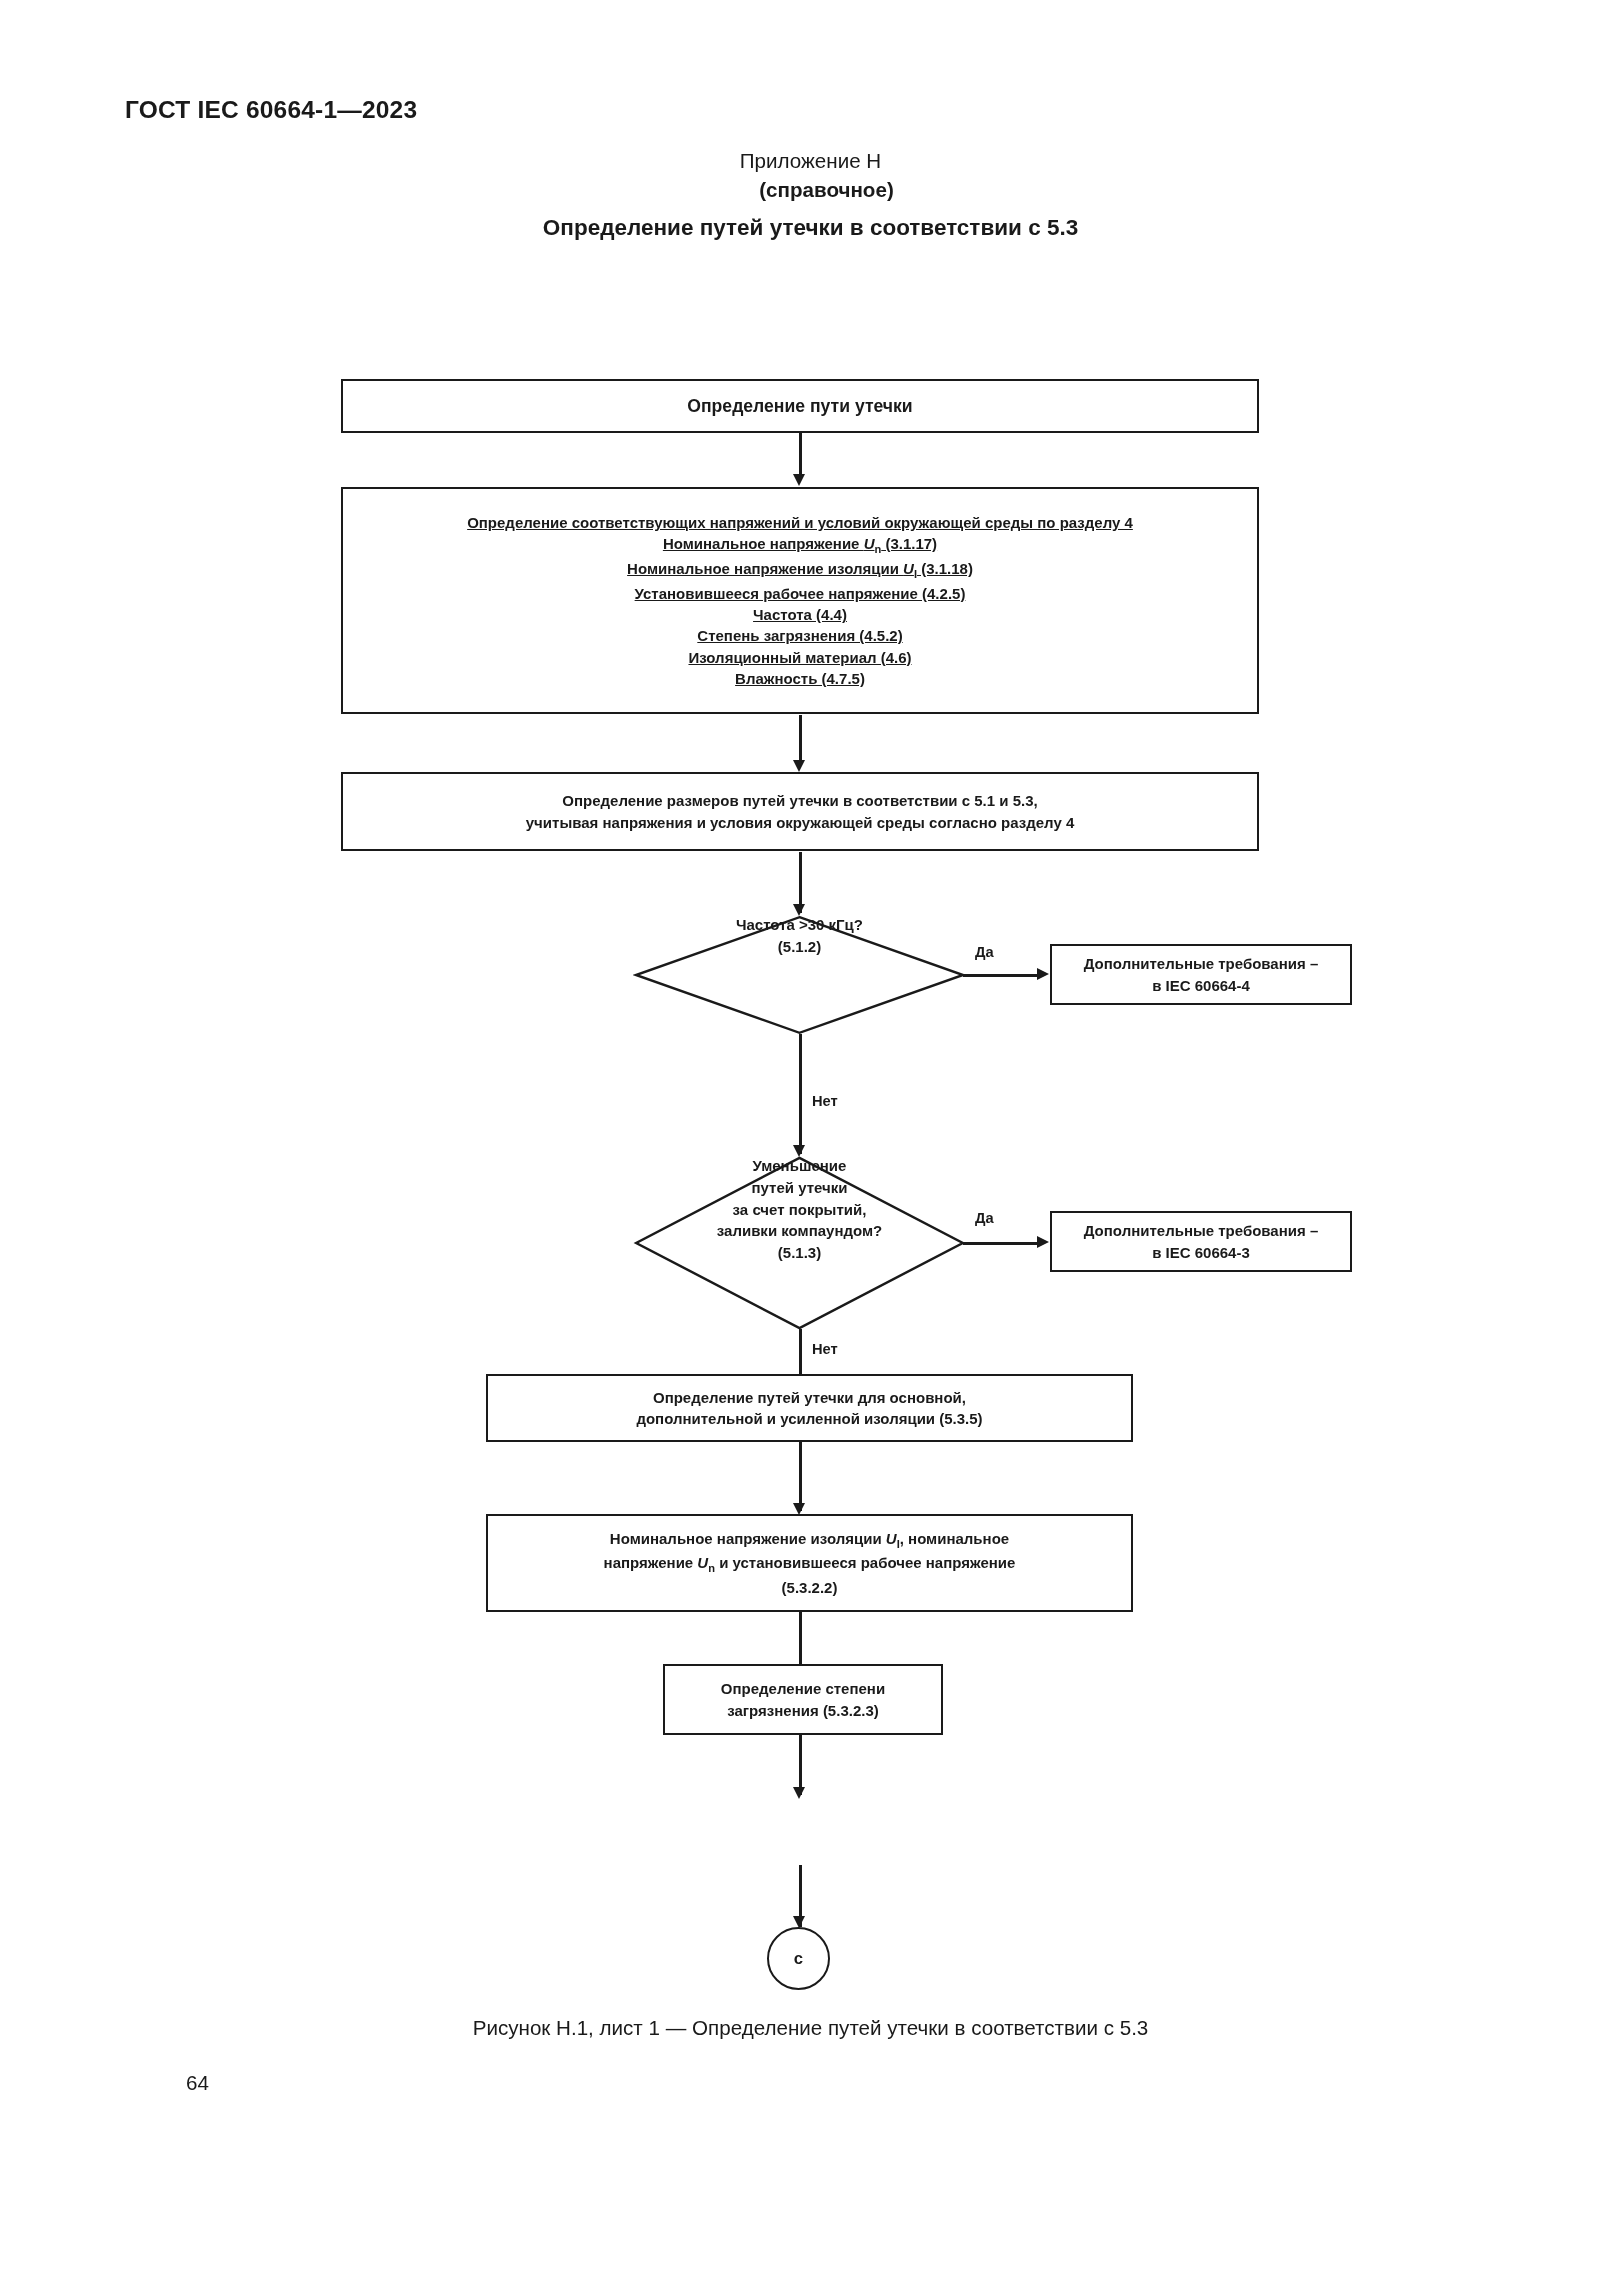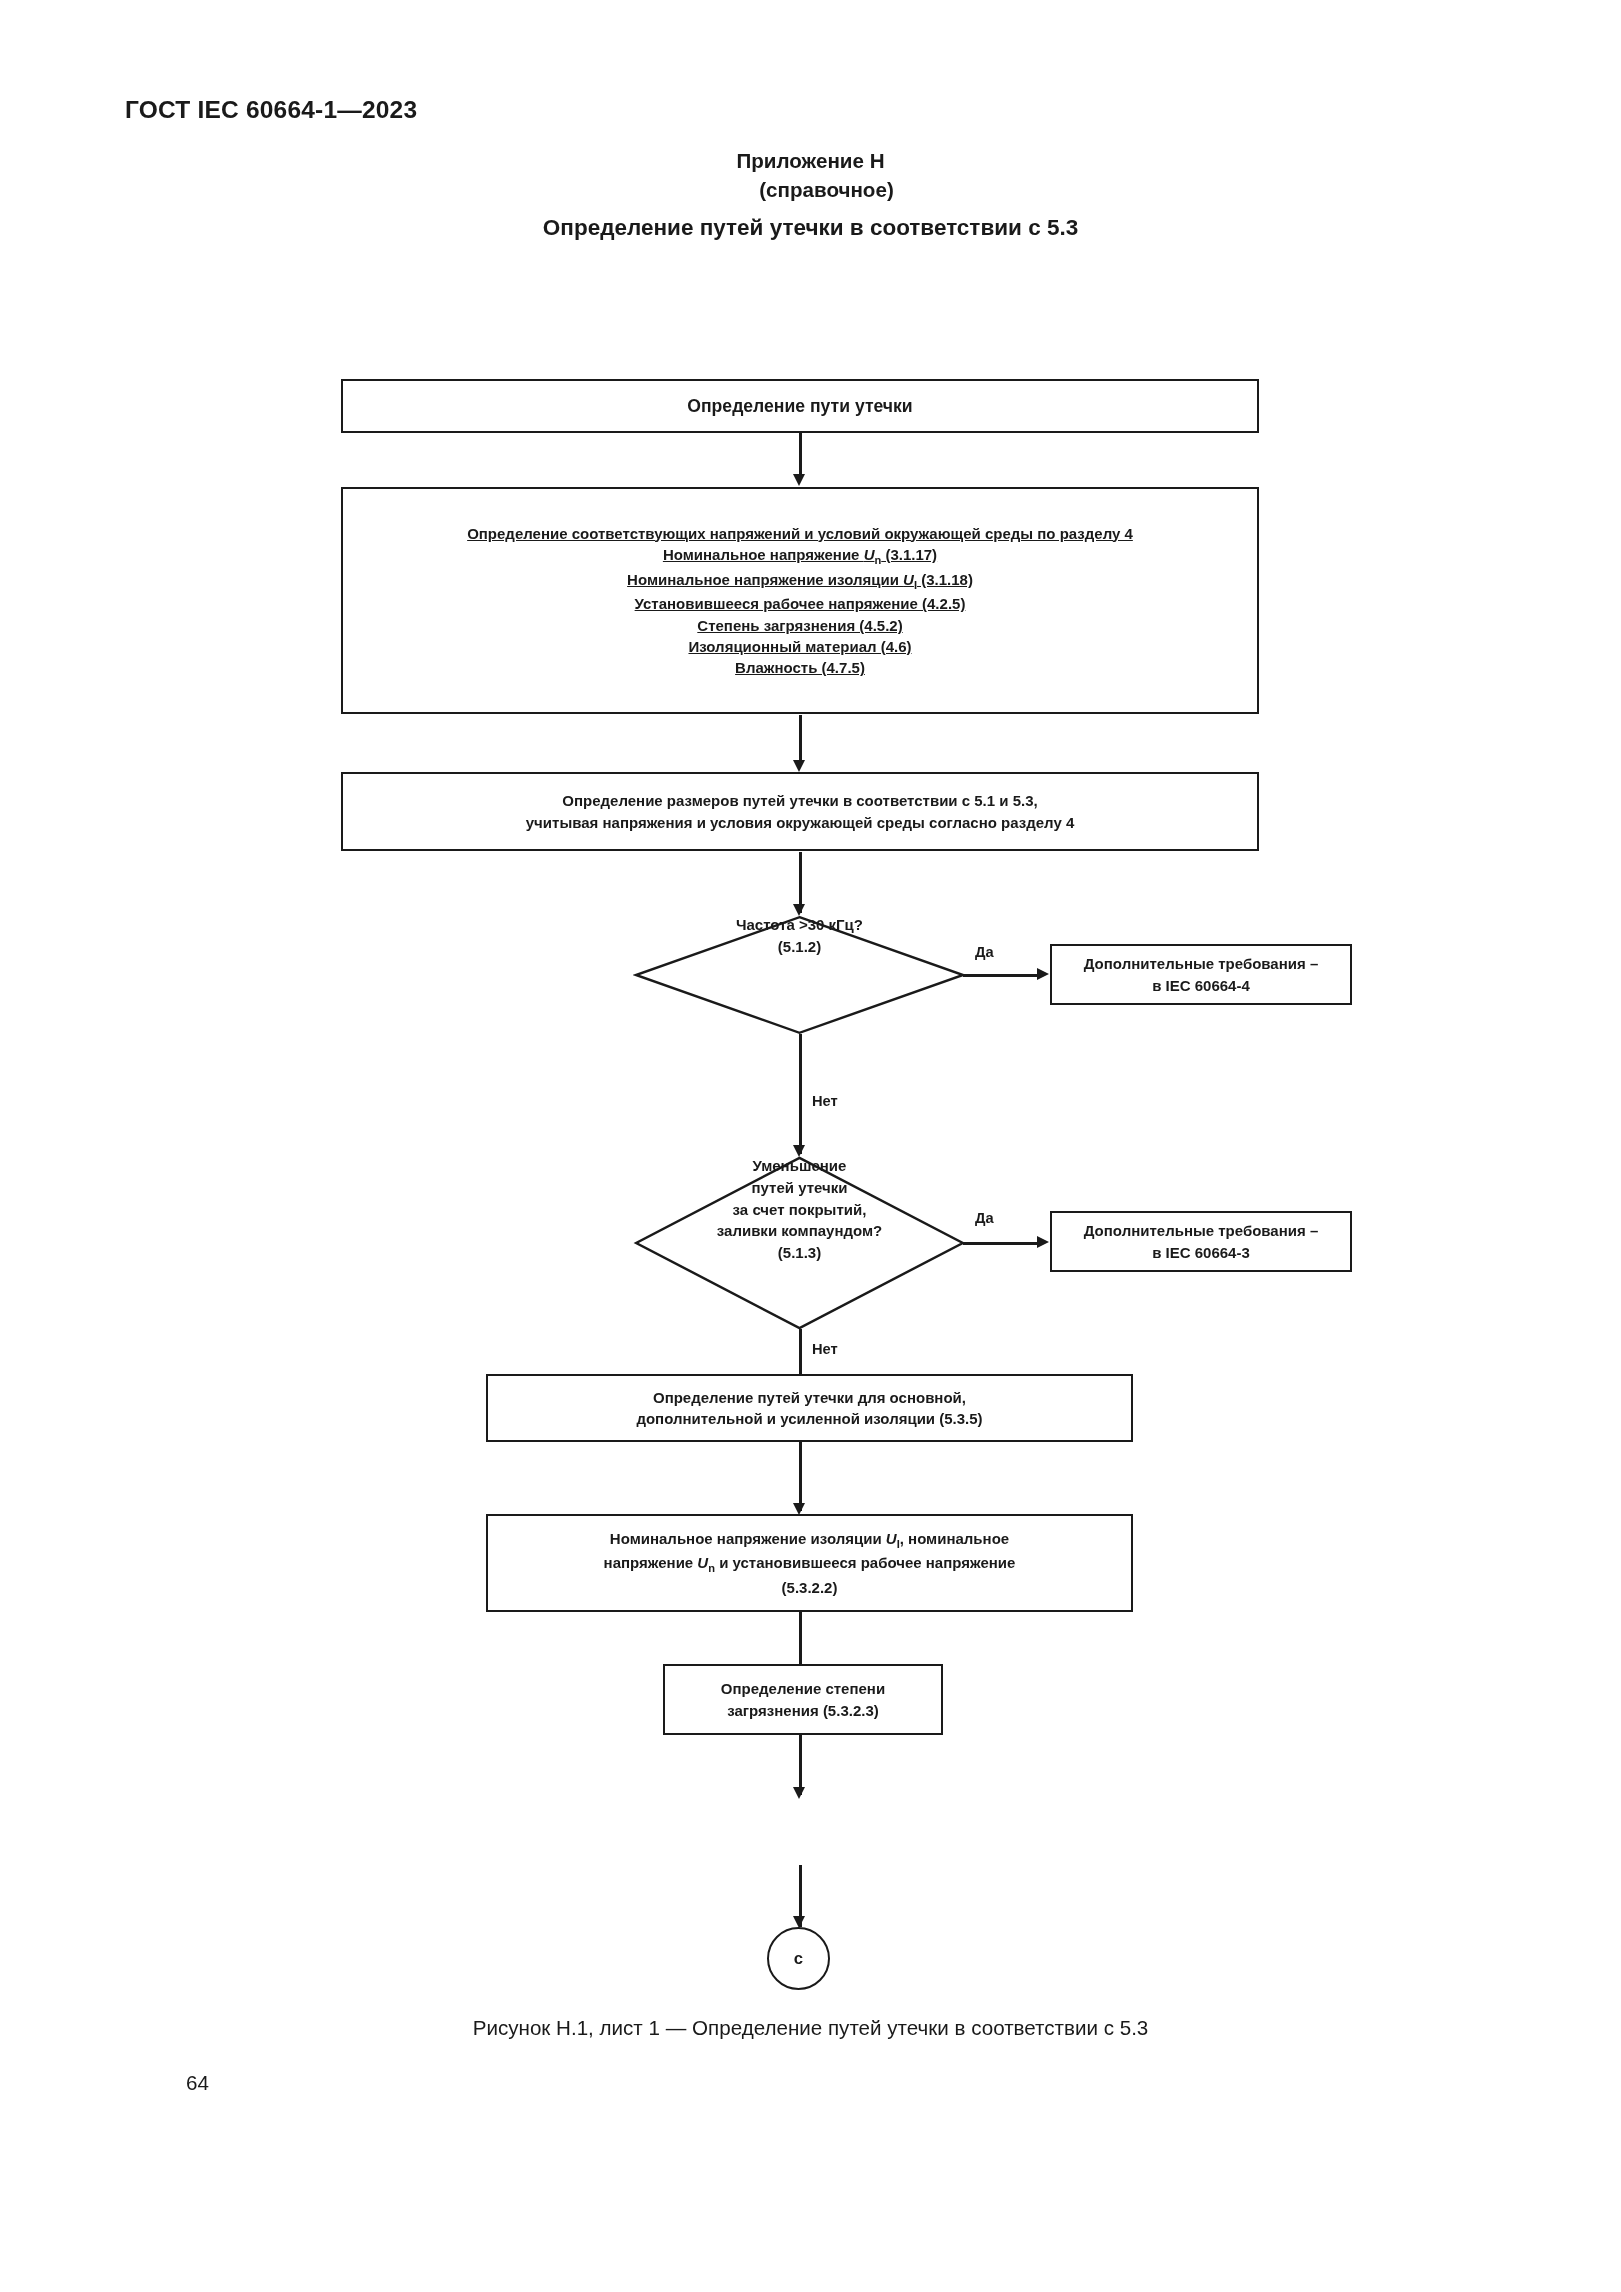--- a/index.html
+++ b/index.html
@@ -32,21 +32,21 @@
     white-space: nowrap;
   }
 
   
   .annex-title {
     position: absolute;
     left: 0;
     right: 0;
     text-align: center;
     font-size: 20.6px;
-    font-weight: bold;
+    font-weight: normal;
   }
   .annex-title.l1 { top: 149px; }
   .annex-title.l2 { top: 178px; font-weight: bold; margin-left: 32px; }
 
   .annex-subject {
     position: absolute;
     left: 0;
     right: 0;
     top: 215px;
     text-align: center;
@@ -186,20 +186,21 @@
 
     <div class="vline" style="left:799px; top:433px; height:47px;"></div>
     <div class="arrow-down" style="left:793px; top:474px;"></div>
 
     <div class="node" style="left:341px; top:487px; width:918px; height:227px;text-decoration:underline;">
       <div class="lines">
         <div>Определение соответствующих напряжений и условий окружающей среды по разделу 4</div>
         <div>Номинальное напряжение <i class="var">U</i><sub>n</sub> (3.1.17)</div>
         <div>Номинальное напряжение изоляции <i class="var">U</i><sub>I</sub> (3.1.18)</div>
         <div>Установившееся рабочее напряжение (4.2.5)</div>
+        <div>Частота (4.4)</div>
         <div>Степень загрязнения (4.5.2)</div>
         <div>Изоляционный материал (4.6)</div>
         <div>Влажность (4.7.5)</div>
       </div>
     </div>
 
     <div class="vline" style="left:799px; top:715px; height:51px;"></div>
     <div class="arrow-down" style="left:793px; top:760px;"></div>
 
     <div class="node" style="left:341px; top:772px; width:918px; height:79px;">

